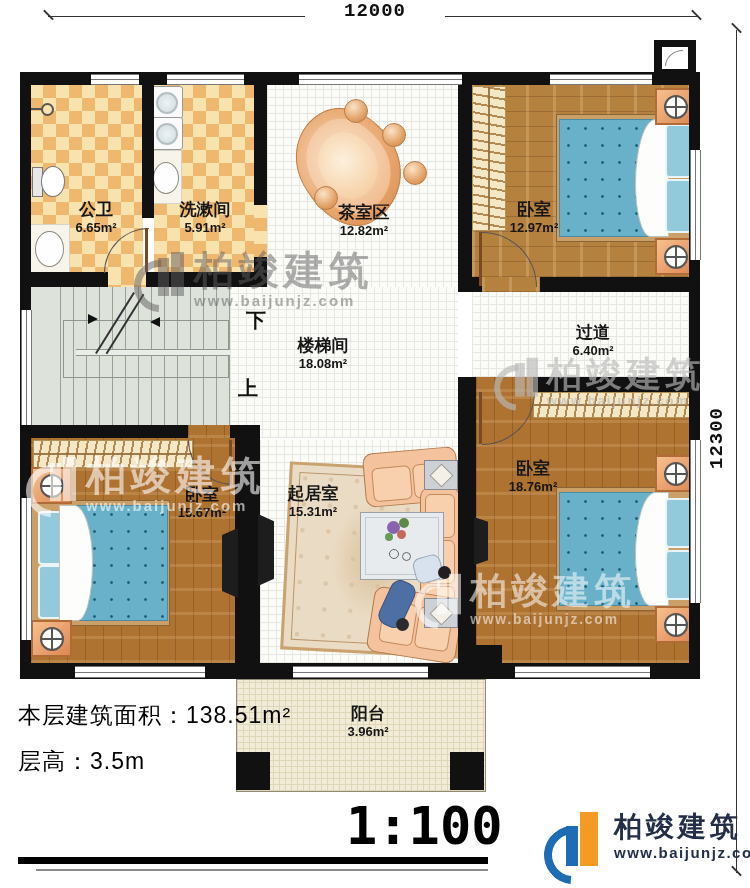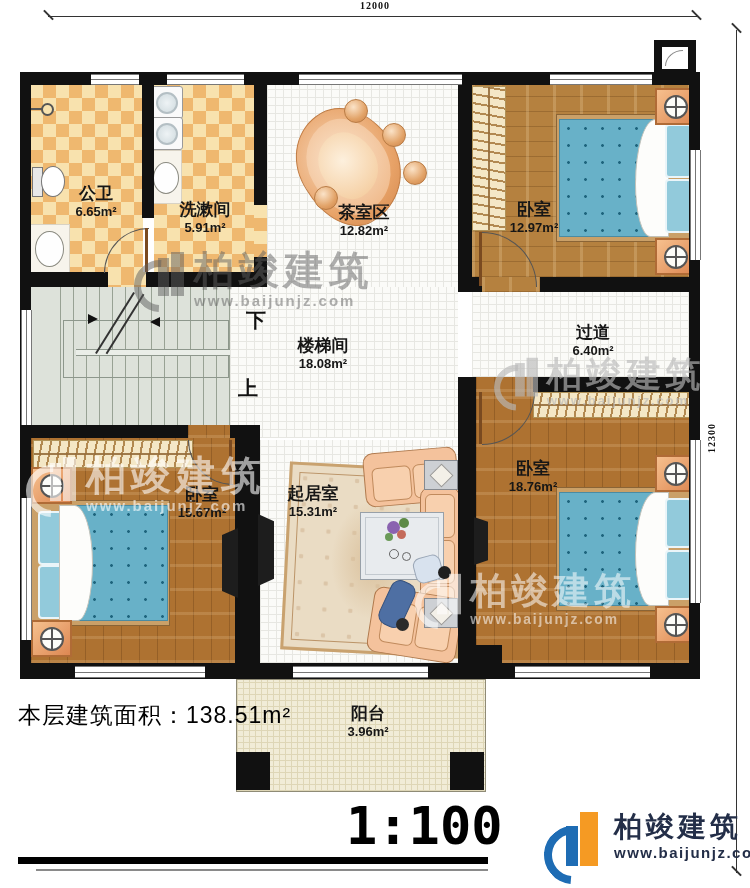--- a/index.html
+++ b/index.html
@@ -82,21 +82,21 @@
   .porc{background:#fff;border:1.5px solid #777;}
   .basin{background:#fefefe;border:1.5px solid #8a8a80;border-radius:50%;}
   .counter{background:#f7f4ec;border:1px solid #d8d2c4;}
   .washer{background:#fafafa;border:1px solid #999;border-radius:3px;}
   .washer::after{content:"";position:absolute;left:50%;top:50%;width:18px;height:18px;margin:-11px 0 0 -11px;
     border:2px solid #b4bfc4;border-radius:50%;background:radial-gradient(#eef3f5,#cfdade);}
   
   .dimline-h{border-top:1.5px solid #333;}
   .dimline-v{border-left:1.5px solid #333;}
   .tick{background:#333;transform:rotate(45deg);}
-  .dimtxt{font-family:Liberation Serif, serif;font-weight:bold;font-size:10px;color:#111;letter-spacing:1px;}
+  .dimtxt{font-family:Liberation Mono, monospace;font-weight:bold;font-size:19px;color:#111;letter-spacing:1px;}
   
   .wm{position:absolute;display:flex;align-items:center;gap:8px;pointer-events:none;}
   .wm-ic{position:relative;width:52px;height:54px;flex:0 0 auto;}
   .wm-ic::before{content:"";position:absolute;left:0;top:8px;width:38px;height:38px;border:7px solid currentColor;
     border-radius:50%;border-top-color:transparent;border-right-color:transparent;transform:rotate(48deg);}
   .wm-ic::after{content:"";position:absolute;right:2px;top:0;width:26px;height:44px;
     background:linear-gradient(currentColor,currentColor) 0 6px/11px 38px no-repeat,
                linear-gradient(currentColor,currentColor) 13px 0/13px 44px no-repeat;}
   .wm-b{font-size:40px;font-weight:800;letter-spacing:5px;line-height:1;}
   .wm-u{font-size:15px;font-weight:700;letter-spacing:2px;margin-top:3px;line-height:1;}
@@ -278,21 +278,21 @@
   <div class="abs leaf" style="left:479px;top:232px;width:3px;height:54px;"></div>
   <div class="abs arc arc-br" style="left:482px;top:392px;width:52px;height:52px;"></div>
   <div class="abs leaf" style="left:479px;top:392px;width:3px;height:52px;"></div>
   <div class="abs arc arc-bl" style="left:188px;top:440px;width:44px;height:44px;"></div>
   <div class="abs leaf" style="left:229px;top:440px;width:3px;height:44px;"></div>
 
   <div class="abs tv-l" style="left:222px;top:528px;width:16px;height:70px;"></div>
   <div class="abs tv-r" style="left:258px;top:514px;width:16px;height:72px;"></div>
   <div class="abs tv-r" style="left:474px;top:517px;width:14px;height:48px;"></div>
 
-  <div class="lbl" style="left:96px;top:184px;">
+  <div class="lbl" style="left:96px;top:200px;">
     <div class="nm">公卫</div>
     <div class="ar">6.65m²</div>
   </div>
   <div class="lbl" style="left:205px;top:200px;">
     <div class="nm">洗漱间</div>
     <div class="ar">5.91m²</div>
   </div>
   <div class="lbl" style="left:364px;top:203px;">
     <div class="nm">茶室区</div>
     <div class="ar">12.82m²</div>
@@ -361,20 +361,23 @@
   <div class="abs tick" style="left:690px;top:14px;width:13px;height:2px;"></div>
   <div class="abs dimtxt" style="left:305px;top:0;width:140px;text-align:center;background:#fff;">12000</div>
   <div class="abs dimline-v" style="left:736px;top:30px;width:0;height:843px;"></div>
   <div class="abs tick" style="left:730px;top:27px;width:13px;height:2px;"></div>
   <div class="abs tick" style="left:730px;top:870px;width:13px;height:2px;"></div>
   <div class="abs dimtxt" style="left:706px;top:388px;height:100px;writing-mode:vertical-rl;transform:rotate(180deg);text-align:center;background:#fff;">12300</div>
 
   <div class="info" style="left:18px;top:700px;">
     <span>本层建筑面积：</span><span>138.51m²</span>
   </div>
+  <div class="info" style="left:18px;top:746px;">
+    <span>层高：</span><span>3.5m</span>
+  </div>
   <div class="big-scale" style="left:346px;top:800px;">1:100</div>
   <div class="abs" style="left:18px;top:857px;width:470px;height:7px;background:#000;"></div>
   <div class="abs" style="left:36px;top:869px;width:452px;height:2px;background:#8a8a8a;"></div>
 
   <div class="logo" style="left:546px;top:812px;">
     <div class="logo-ic"></div>
     <div>
       <div class="logo-b">柏竣建筑</div>
       <div class="logo-u">www.baijunjz.com</div>
     </div>

